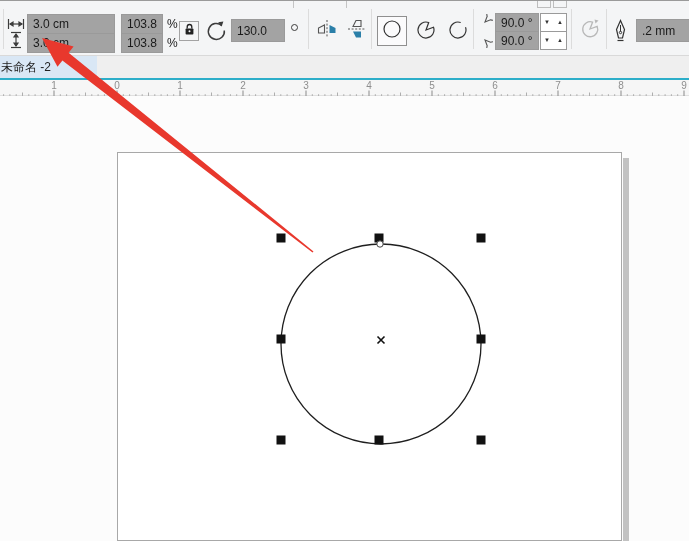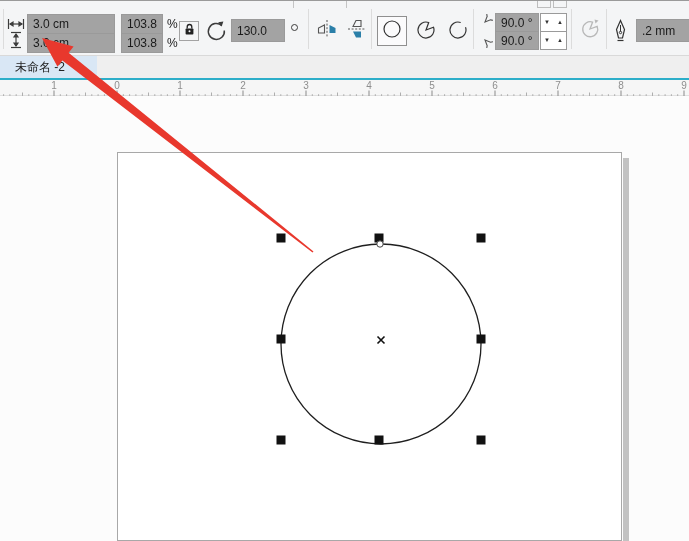--- a/index.html
+++ b/index.html
@@ -14,21 +14,21 @@
          font-size:12px;color:#1a1a1a;padding:1px 0 0 5px;line-height:17px;white-space:nowrap;overflow:hidden;}
   .lbl{font-size:12px;color:#1a1a1a;}
   .btn{box-sizing:border-box;display:flex;align-items:center;justify-content:center;}
   .btn.sel{border:1px solid #8f8f8f;background:#fbfbfc;}
   .spin{background:#fff;border:1px solid #9a9a9a;box-sizing:border-box;display:flex;
         align-items:center;justify-content:space-around;font-size:8px;color:#333;}
   .remnant{border:1px solid #bdbdbd;border-top:none;box-sizing:border-box;background:#f4f5f6;}
   
   .tabbar{left:0;top:56px;width:689px;height:22px;background:#efefef;}
   .tab{left:0;top:0;width:97px;height:22px;background:#d9e7f5;font-size:12px;color:#222;
-       line-height:22px;padding-left:15px;box-sizing:border-box;white-space:nowrap;overflow:hidden;}
+       line-height:22px;padding-left:1px;box-sizing:border-box;white-space:nowrap;overflow:hidden;}
   .tabline{left:0;top:78px;width:689px;height:2px;background:#2caec9;}
   
   .ruler{left:0;top:80px;width:689px;height:16px;background:#f6f6f6;border-bottom:1px solid #e0e0e0;box-sizing:border-box;}
   
   .canvas{left:0;top:96px;width:689px;height:445px;background:#fcfcfc;}
   .page{background:#fff;border:1px solid #a8a8a8;box-sizing:border-box;}
   .pageshadow{background:#c2c2c2;}
   .overlay{left:0;top:0;width:689px;height:541px;pointer-events:none;}
 </style>
 </head>

